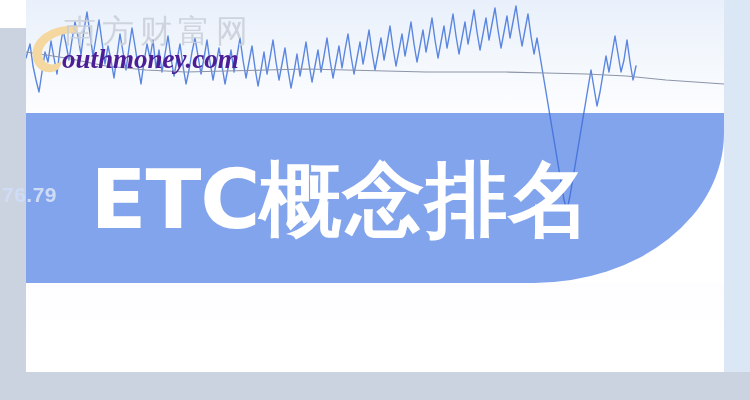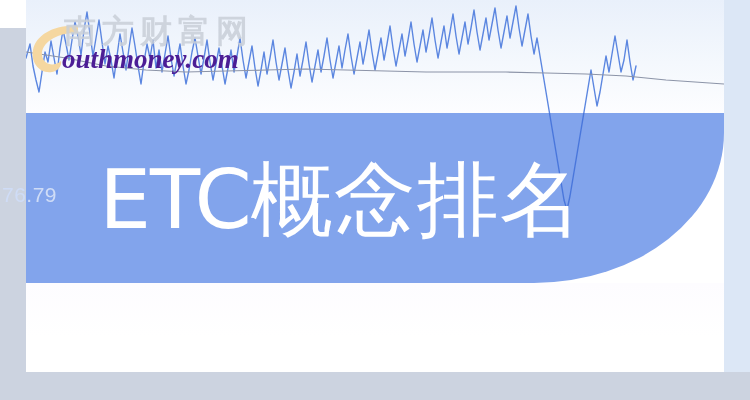--- a/index.html
+++ b/index.html
@@ -109,21 +109,21 @@
     position: absolute;
     left: 8px; top: 6px;
     width: 250px; height: 74px;
     pointer-events: none;
   }
   .wm-cn {
     position: absolute;
     left: 56px; top: 4px;
     font-size: 32px;
     letter-spacing: 6px;
-    font-weight: 700;
+    font-weight: 400;
     color: #c9cfd8;
     font-family: "DejaVu Sans", sans-serif;
     white-space: nowrap;
     opacity: 0.85;
   }
   .wm-en {
     position: absolute;
     left: 54px; top: 38px;
     font-size: 27px;
     font-style: italic;
@@ -140,31 +140,32 @@
 
   
   .price-label {
     position: absolute;
     left: 2px; top: 183px;
     font-size: 21px;
     color: #cfdcf6;
     font-family: "Liberation Sans", sans-serif;
     white-space: nowrap;
     letter-spacing: 0.5px;
+    font-weight: bold;
   }
 
   
   .title {
     position: absolute;
     left: 0; top: 150px;
     width: 682px;
     text-align: center;
     font-size: 82px;
     line-height: 100px;
-    font-weight: 400;
+    font-weight: 700;
     color: #ffffff;
     font-family: "DejaVu Sans", sans-serif;
     letter-spacing: 1px;
     white-space: nowrap;
   }
   .title .lat {
     font-family: "DejaVu Sans", sans-serif;
     letter-spacing: -1px;
   }
 </style>

